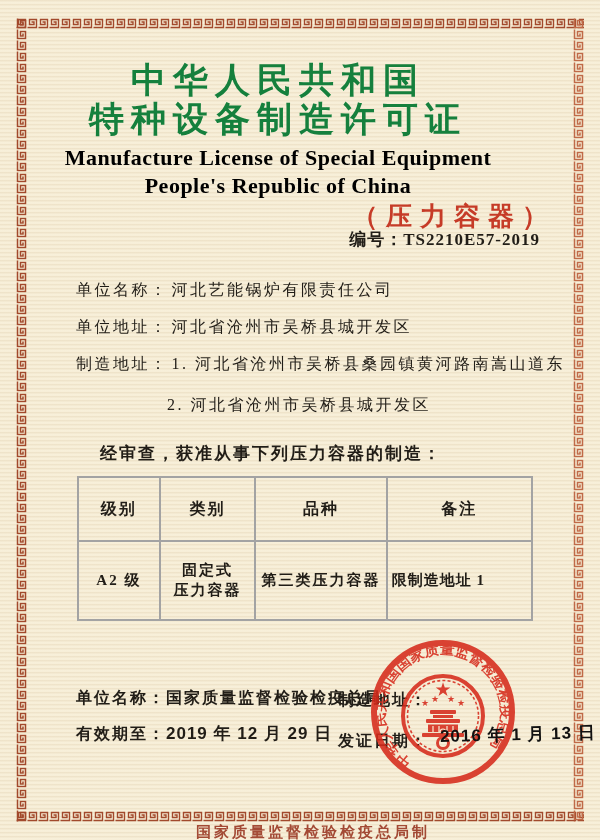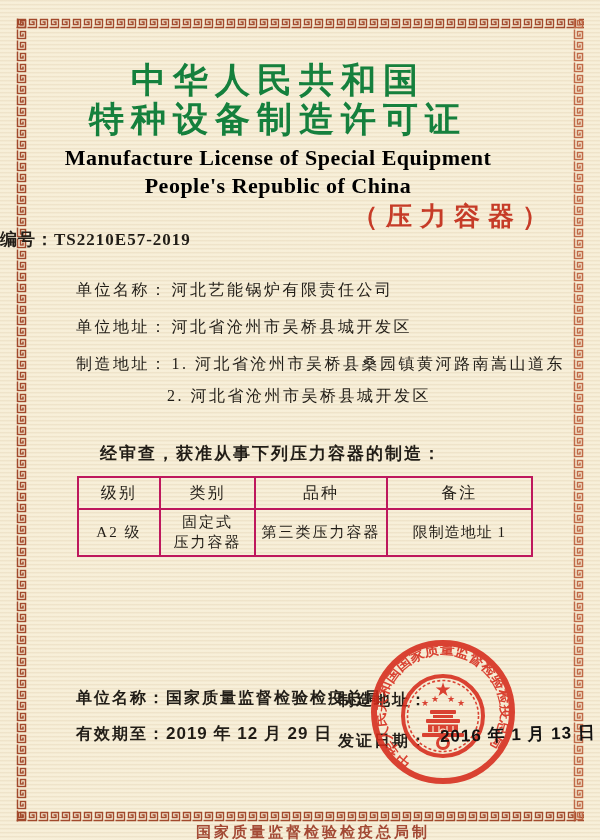--- a/index.html
+++ b/index.html
@@ -24,40 +24,40 @@
   }
   .en-title{
     font-weight:bold;text-align:center;width:556px;left:0;
     font-size:22px;color:#000000;letter-spacing:0.5px;
   }
   .subtitle{
     color:#c63b27;font-weight:bold;text-align:center;width:556px;left:0;
     font-size:26px;letter-spacing:8px;
   }
   .license-no{
-    width:540px;left:0;text-align:left;font-size:17px;font-weight:bold;
+    width:540px;left:0;text-align:right;font-size:17px;font-weight:bold;
     letter-spacing:1px;
   }
   .info-line{left:76px;font-size:16px;font-weight:normal;letter-spacing:2.5px;white-space:nowrap;}
   .info-label{display:inline-block;}
   .info-value{display:inline-block;margin-left:3px;}
   .intro-line{left:100px;font-size:17px;font-weight:bold;letter-spacing:2px;}
   table.license-table{
     position:absolute;left:77px;top:476px;width:456px;
     border-collapse:collapse;table-layout:fixed;
   }
   table.license-table th, table.license-table td{
-    border:2px solid #be185d;font-weight:normal;font-size:15px;
-    text-align:center;padding:2px 4px;letter-spacing:2px;
+    border:2px solid #a3a3a3;font-weight:bold;font-size:15px;
+    text-align:center;padding:18px 4px;letter-spacing:2px;
     white-space:pre-line;line-height:1.35;vertical-align:middle;
   }
   table.license-table th{height:26px;font-size:16px;}
   table.license-table tr.row-1 td{height:40px;}
   table.license-table tr.row-2 td{height:60px;}
-  table.license-table td.remark{text-align:center;letter-spacing:1px;}
+  table.license-table td.remark{text-align:left;letter-spacing:1px;}
   .footer-line{font-size:16px;font-weight:bold;letter-spacing:2px;white-space:nowrap;}
   .date-sans{font-family:"Liberation Sans","DejaVu Sans",sans-serif;font-weight:bold;font-size:17px;letter-spacing:1px;}
   .issue-date-value{
     left:440px;top:723px;color:#111;z-index:6;transform:rotate(-1.5deg);
     white-space:nowrap;
   }
   .bottom-note{
     width:600px;left:13px;top:823px;text-align:center;color:#a34a35;
     font-size:15px;font-weight:bold;letter-spacing:3px;z-index:2;
   }
@@ -110,21 +110,21 @@
 
 <div class="abs info-line" style="top:280px;">
   <span class="info-label">单位名称：</span><span class="info-value">河北艺能锅炉有限责任公司</span>
 </div>
 <div class="abs info-line" style="top:317px;">
   <span class="info-label">单位地址：</span><span class="info-value">河北省沧州市吴桥县城开发区</span>
 </div>
 <div class="abs info-line" style="top:354px;">
   <span class="info-label">制造地址：</span><span class="info-value">1. 河北省沧州市吴桥县桑园镇黄河路南嵩山道东</span>
 </div>
-<div class="abs info-line" style="top:386px;left:164px;">
+<div class="abs info-line" style="top:395px;left:164px;">
   <span class="info-value">2. 河北省沧州市吴桥县城开发区</span>
 </div>
 
 <div class="abs intro-line" style="top:442px;">经审查，获准从事下列压力容器的制造：</div>
 
 <table class="license-table">
   <colgroup>
       <col style="width:18%">
       <col style="width:21%">
       <col style="width:29%">

